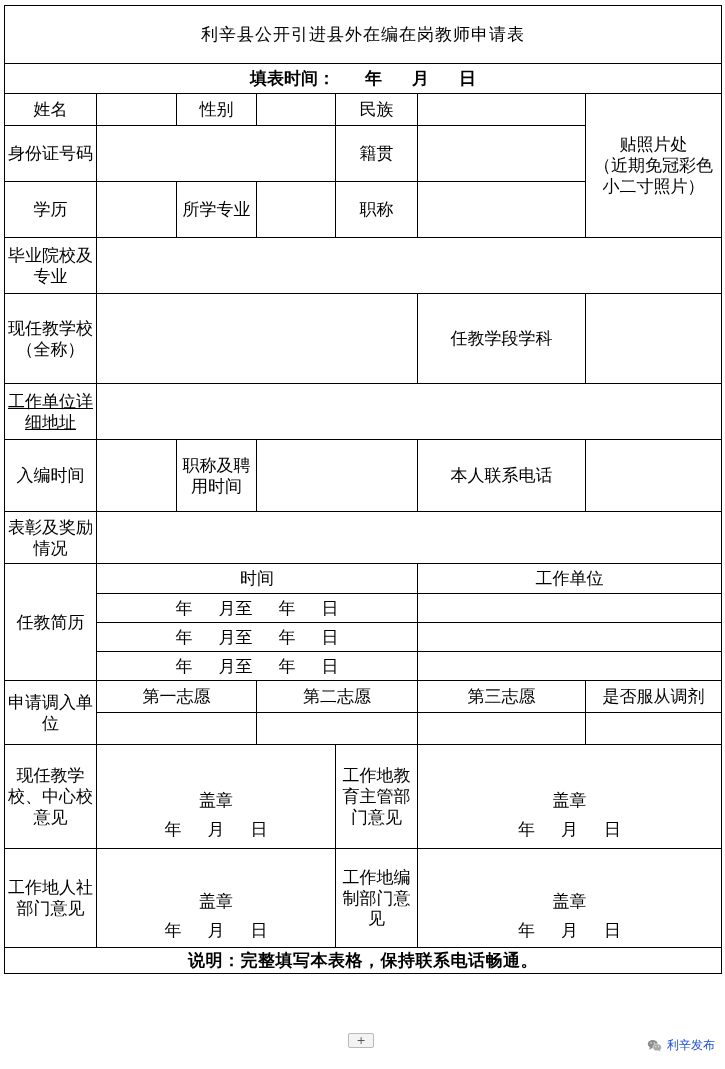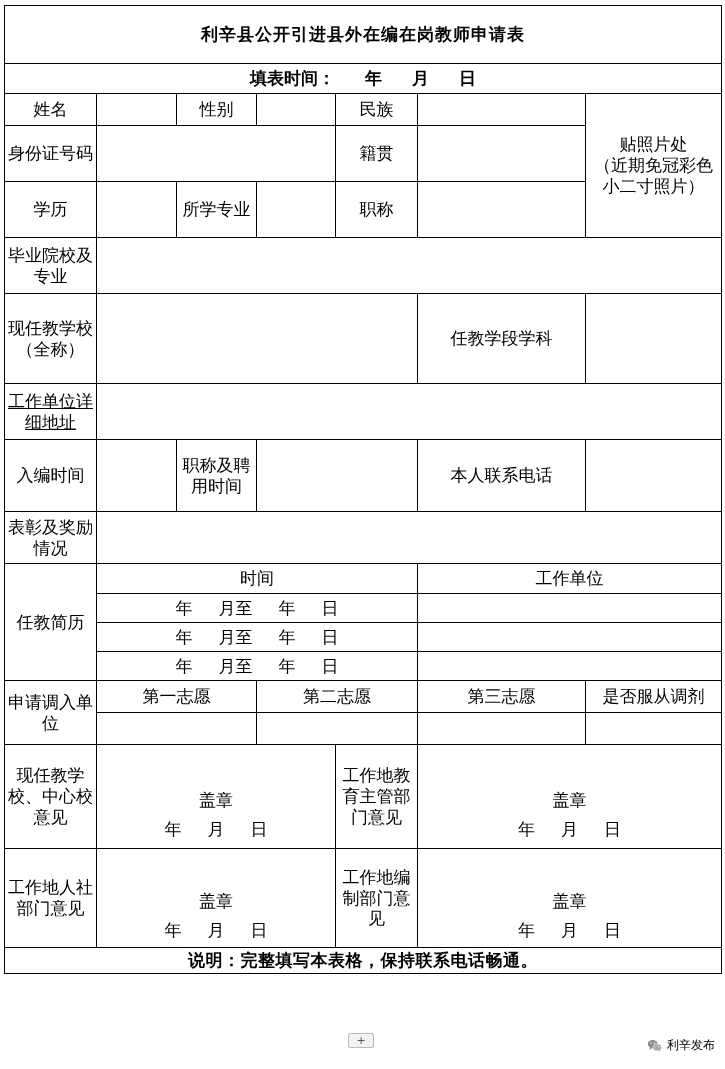--- a/index.html
+++ b/index.html
@@ -25,21 +25,21 @@
     border: 1px solid #000;
     padding: 2px 3px;
     text-align: center;
     vertical-align: middle;
     font-size: 17px;
     line-height: 1.22;
     color: #000;
   }
   .title-cell {
     font-size: 29px;
-    font-weight: bold;
+    font-weight: normal;
     letter-spacing: 1px;
     padding: 9px 0 10px 0;
     height: 58px;
   }
   .datebar {
     height: 30px;
     text-align: right;
     padding-right: 8px;
     font-size: 17px;
   }
@@ -100,21 +100,21 @@
     text-align: center;
     color: #555;
   }
   .wechat {
     position: absolute;
     right: 10px;
     top: 10px;
     display: flex;
     align-items: center;
     gap: 5px;
-    color: #000000;
+    color: #1d4ed8;
     font-size: 12px;
   }
   .wechat-icon {
     width: 15px; height: 13px;
     position: relative;
   }
   .wechat-icon svg { display: block; }
 </style>
 </head>
 <body>

